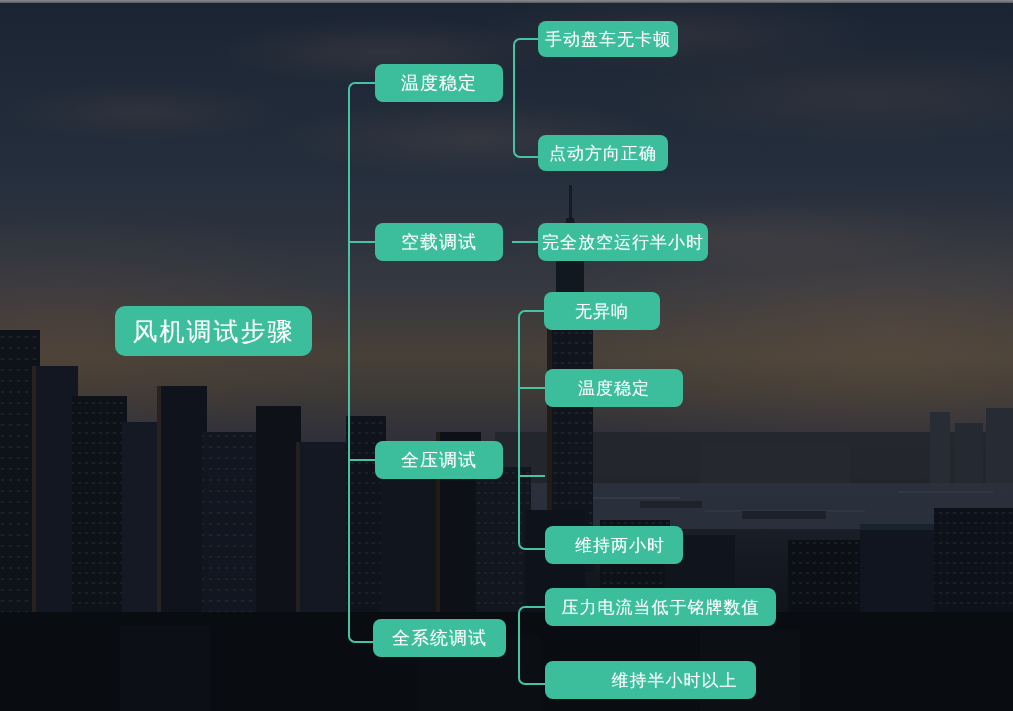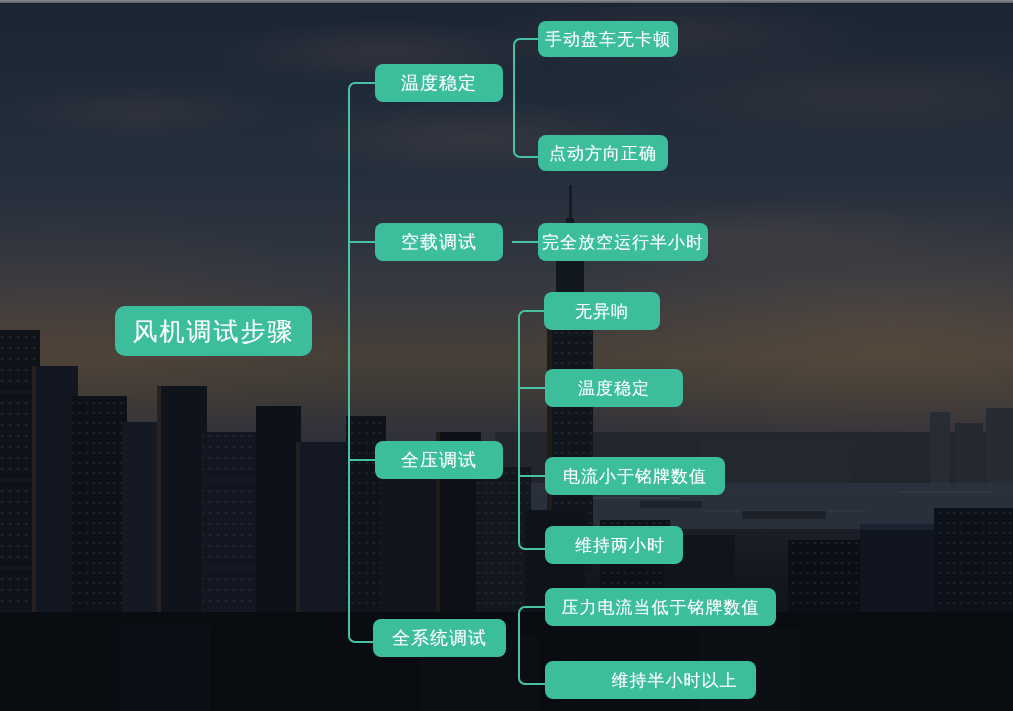--- a/index.html
+++ b/index.html
@@ -157,19 +157,18 @@
   <div class="node branch" style="left:375px;top:441px;width:128px;">全压调试</div>
   <div class="node branch" style="left:373px;top:619px;width:133px;">全系统调试</div>
 
   <div class="node" style="left:538px;top:21px;width:140px;height:36px;">手动盘车无卡顿</div>
   <div class="node" style="left:538px;top:135px;width:130px;height:36px;">点动方向正确</div>
 
   <div class="node" style="left:538px;top:223px;width:170px;">完全放空运行半小时</div>
 
   <div class="node" style="left:544px;top:292px;width:116px;">无异响</div>
   <div class="node" style="left:545px;top:369px;width:138px;">温度稳定</div>
-  <div class="node" style="left:545px;top:457px;width:180px;">电流小于铭牌数值</div>
   <div class="node" style="left:545px;top:526px;width:126px;padding-left:12px;">维持两小时</div>
 
   <div class="node" style="left:545px;top:588px;width:231px;">压力电流当低于铭牌数值</div>
   <div class="node" style="left:545px;top:661px;width:163px;padding-left:48px;">维持半小时以上</div>
 
 </div>
 
 </body></html>

